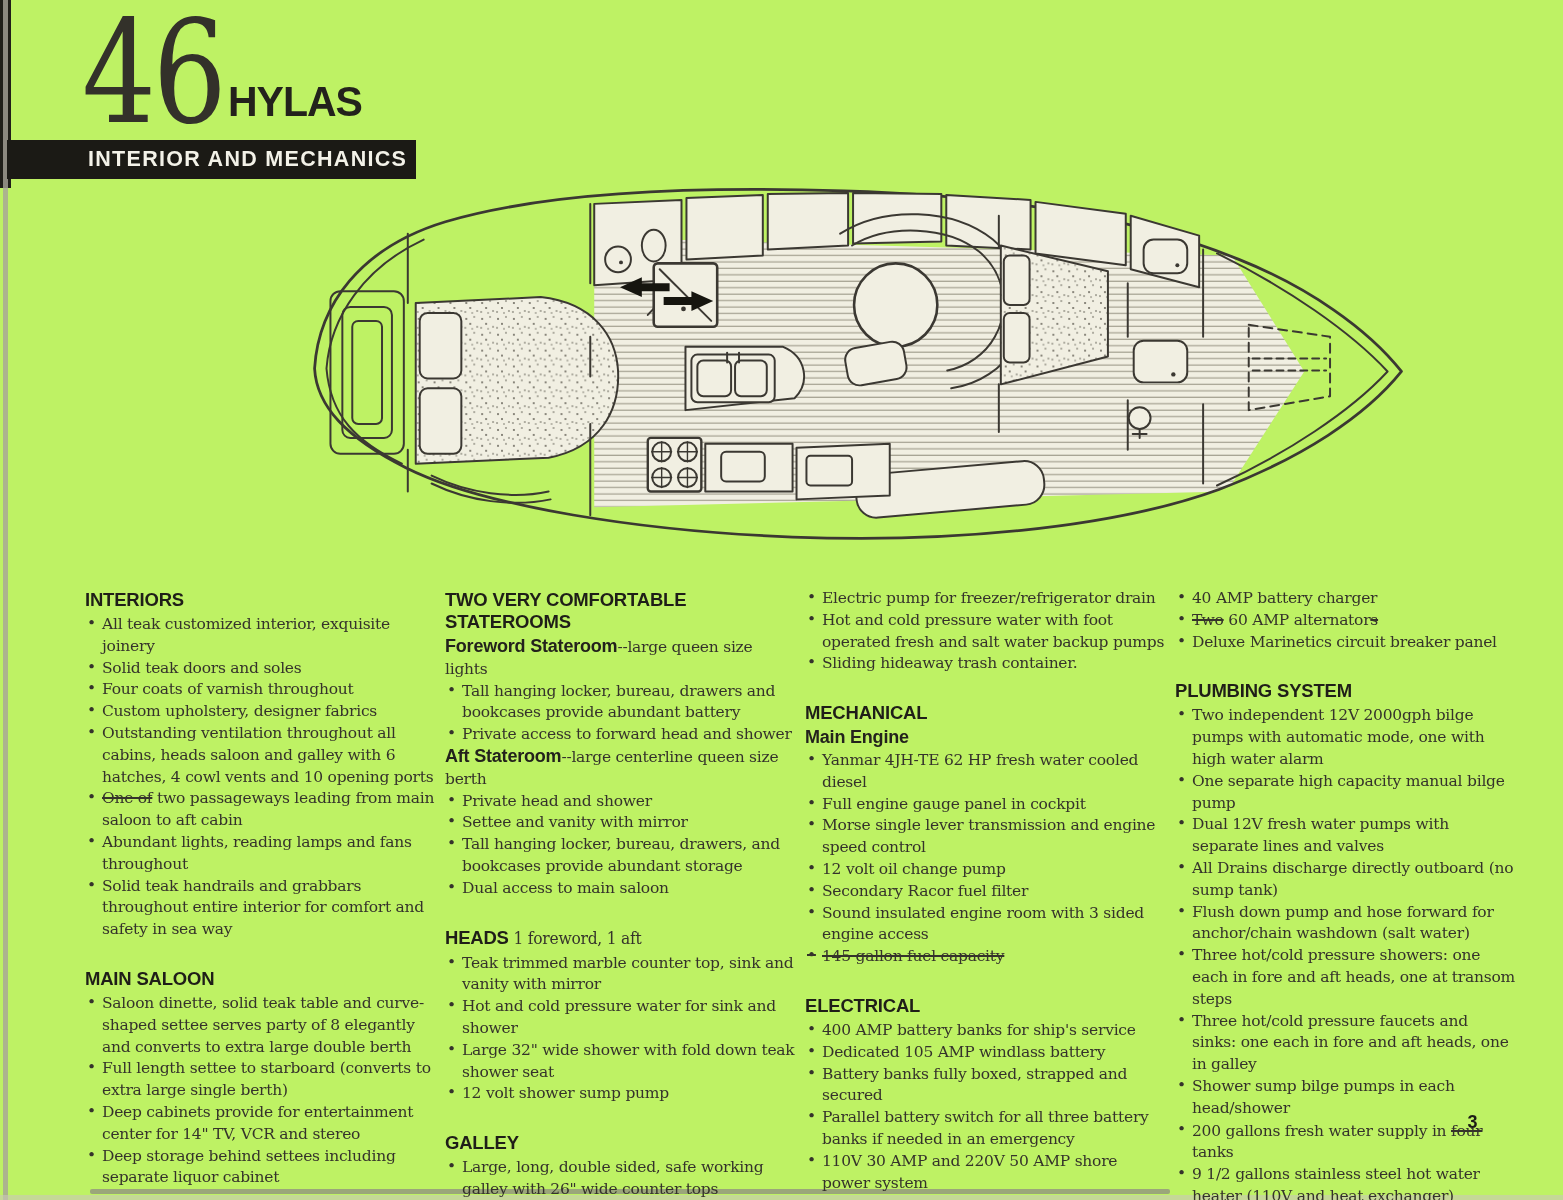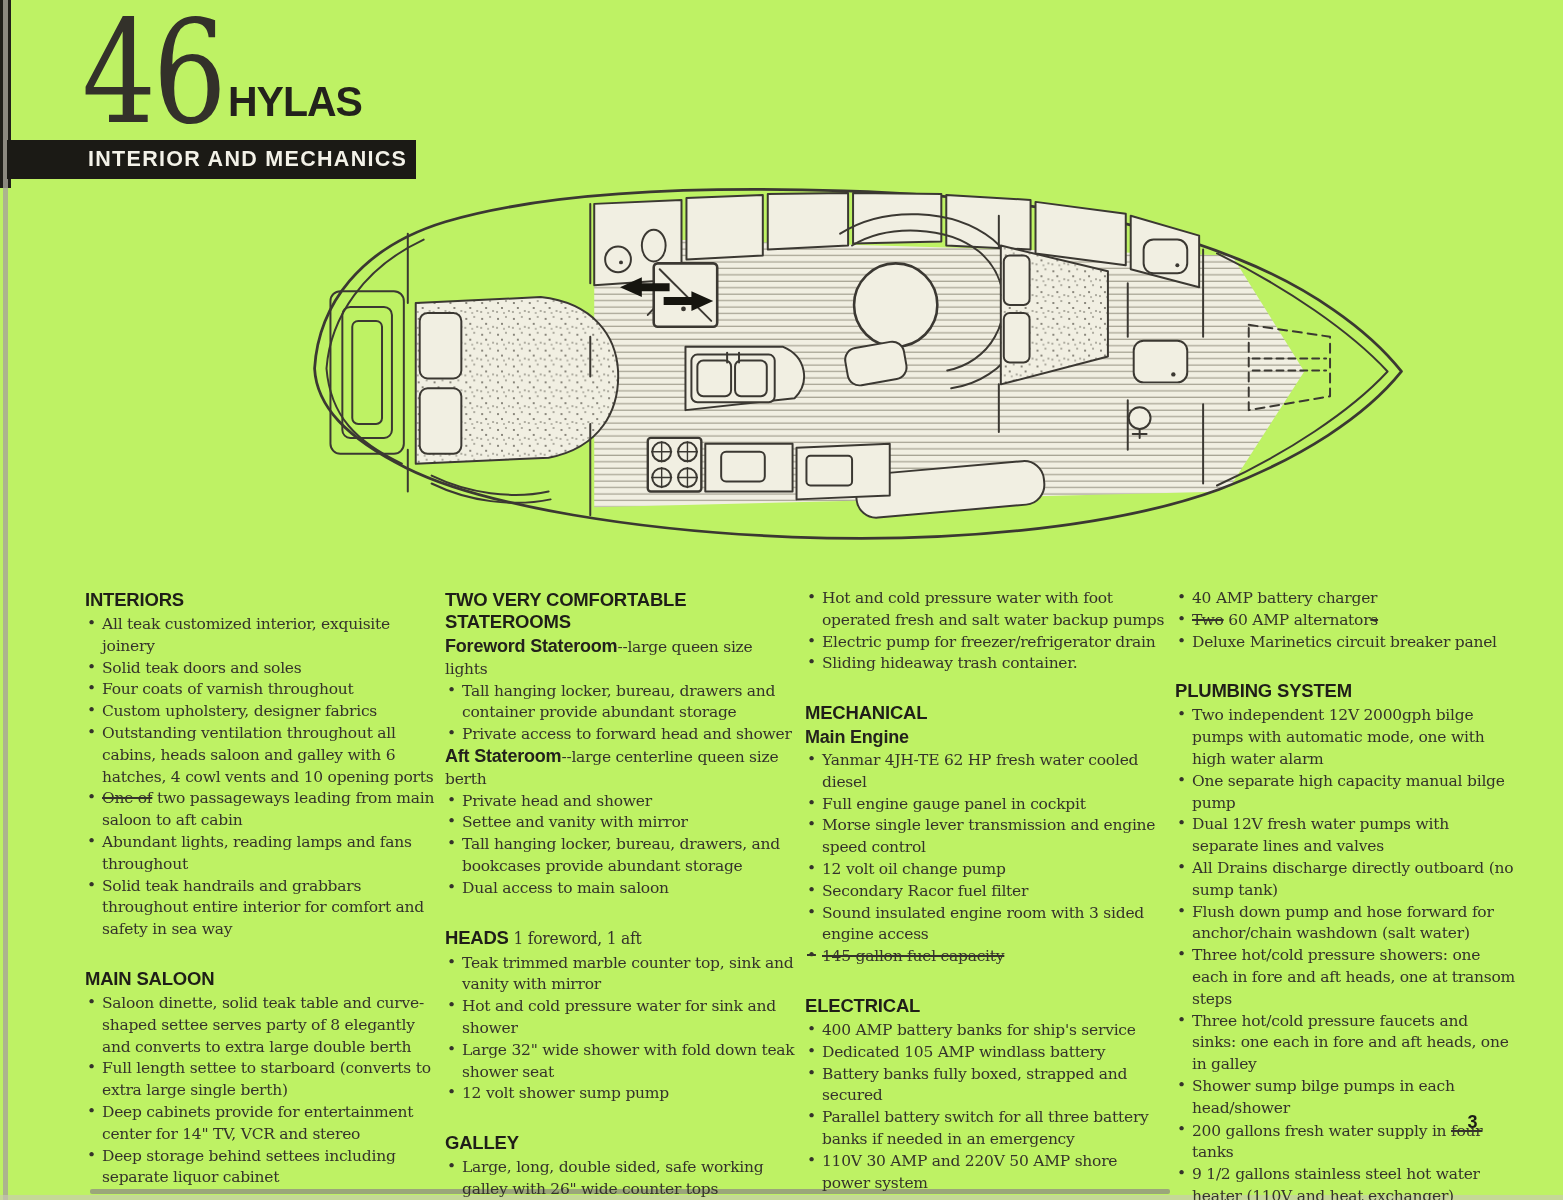--- a/index.html
+++ b/index.html
@@ -197,21 +197,21 @@
           <div class="bullet"><span>Saloon dinette, solid teak table and curve-shaped settee serves party of 8 elegantly and converts to extra large double berth</span></div>
           <div class="bullet"><span>Full length settee to starboard (converts to extra large single berth)</span></div>
           <div class="bullet"><span>Deep cabinets provide for entertainment center for 14" TV, VCR and stereo</span></div>
           <div class="bullet"><span>Deep storage behind settees including separate liquor cabinet</span></div>
         </section>
       </div>
       <div class="col">
         <section class="sec">
           <h3><span>TWO VERY COMFORTABLE STATEROOMS</span></h3>
           <div class="subhead"><span class="r-bh">Foreword Stateroom</span><span>--large queen size lights</span></div>
-          <div class="bullet"><span>Tall hanging locker, bureau, drawers and container provide abundant storage</span></div>
+          <div class="bullet"><span>Tall hanging locker, bureau, drawers and bookcases provide abundant battery</span></div>
           <div class="bullet"><span>Private access to forward head and shower</span></div>
           <div class="subhead"><span class="r-bh">Aft Stateroom</span><span>--large centerline queen size berth</span></div>
           <div class="bullet"><span>Private head and shower</span></div>
           <div class="bullet"><span>Settee and vanity with mirror</span></div>
           <div class="bullet"><span>Tall hanging locker, bureau, drawers, and bookcases provide abundant storage</span></div>
           <div class="bullet"><span>Dual access to main saloon</span></div>
         </section>
         <section class="sec">
           <h3><span>HEADS</span><span class="hsuffix"> 1 foreword, 1 aft</span></h3>
           <div class="bullet"><span>Teak trimmed marble counter top, sink and vanity with mirror</span></div>
@@ -220,22 +220,22 @@
           <div class="bullet"><span>12 volt shower sump pump</span></div>
         </section>
         <section class="sec">
           <h3><span>GALLEY</span></h3>
           <div class="bullet"><span>Large, long, double sided, safe working galley with 26" wide counter tops</span></div>
           <div class="bullet"><span>Huge 11 cu. ft. Grunert freezer/refrigerator</span></div>
         </section>
       </div>
       <div class="col">
         <section class="sec">
+          <div class="bullet"><span>Electric pump for freezer/refrigerator drain</span></div>
           <div class="bullet"><span>Hot and cold pressure water with foot operated fresh and salt water backup pumps</span></div>
-          <div class="bullet"><span>Electric pump for freezer/refrigerator drain</span></div>
           <div class="bullet"><span>Sliding hideaway trash container.</span></div>
         </section>
         <section class="sec">
           <h3><span>MECHANICAL</span></h3>
           <div class="subhead"><span class="r-bh">Main Engine</span></div>
           <div class="bullet"><span>Yanmar 4JH-TE 62 HP fresh water cooled diesel</span></div>
           <div class="bullet"><span>Full engine gauge panel in cockpit</span></div>
           <div class="bullet"><span>Morse single lever transmission and engine speed control</span></div>
           <div class="bullet"><span>12 volt oil change pump</span></div>
           <div class="bullet"><span>Secondary Racor fuel filter</span></div>

